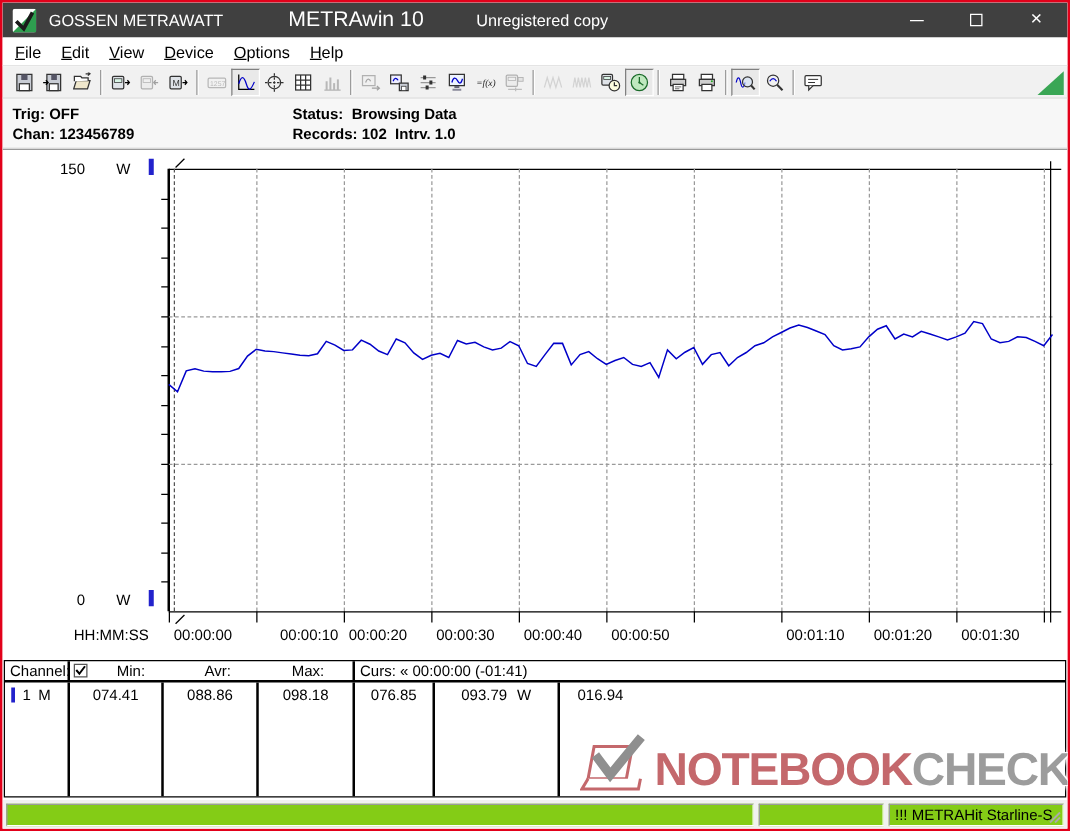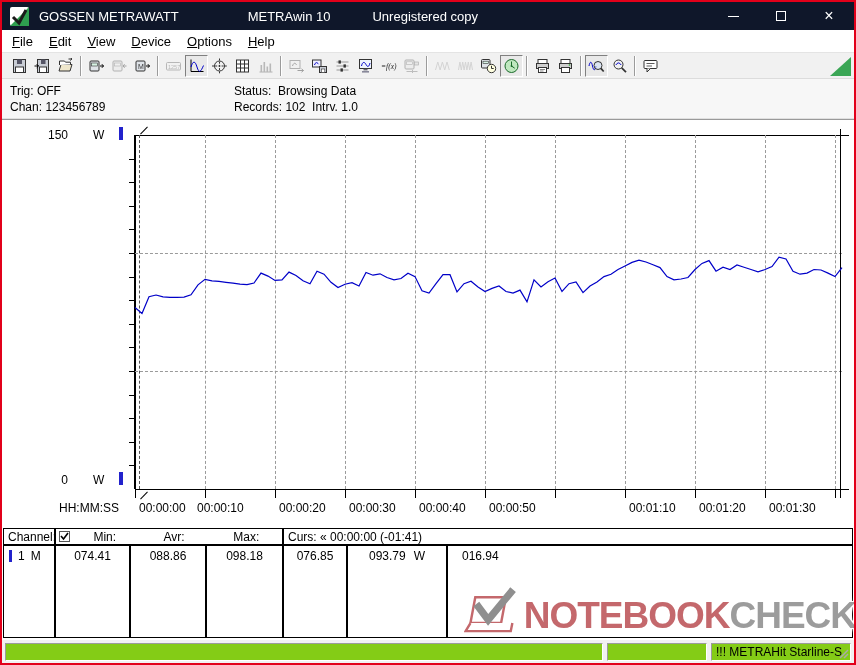--- a/index.html
+++ b/index.html
@@ -3,45 +3,45 @@
 <meta charset="utf-8">
 <style>
   html,body{margin:0;padding:0;background:#777;}
   *{box-sizing:border-box;}
   .window{
     width:856px;height:665px;position:relative;
     border:2px solid #e2001a;background:#fff;overflow:hidden;
     font-family:"Liberation Sans",sans-serif;font-size:12px;color:#000;
   }
   
-  .titlebar{height:28px;background:#0f172a;color:#fff;display:flex;align-items:center;}
+  .titlebar{height:28px;background:#404040;color:#fff;display:flex;align-items:center;}
   .app-icon{width:19px;height:19px;margin-left:8px;flex:0 0 auto;}
   .title-app{margin-left:10px;font-size:13px;}
-  .title-product{margin-left:69px;font-size:13px;}
+  .title-product{margin-left:52px;font-size:17px;}
   .title-note{margin-left:42px;font-size:13px;}
   .win-controls{margin-left:auto;display:flex;align-items:center;gap:30px;padding-right:16px;}
   .wc{width:18px;height:18px;display:flex;align-items:center;justify-content:center;color:#fff;cursor:default;}
   .wc-min-bar{width:11px;height:1px;background:#fff;}
   .wc-max-box{width:10px;height:10px;border:1px solid #fff;}
   .wc-close{font-size:16px;line-height:16px;}
   
   .menubar{height:23px;background:#fff;display:flex;align-items:center;padding-left:2px;border-bottom:1px solid #e4e4e4;}
   .menu-item{padding:3px 8px;font-size:13px;}
   .menu-item u{text-decoration:underline;}
   
   .toolbar{height:26px;background:#f1f1f1;display:flex;align-items:center;padding-left:6px;position:relative;border-bottom:1px solid #dcdcdc;}
   .tb-btn{width:23px;height:22px;display:flex;align-items:center;justify-content:center;background:transparent;border:1px solid transparent;padding:0;margin:0;}
   .tb-btn svg{width:17px;height:16px;}
   .tb-btn.pressed{border-color:#808080 #fff #fff #808080;background:#e9e9e9;}
   .tb-btn.disabled svg{opacity:.33;filter:grayscale(1);}
   .tb-sep{width:2px;height:20px;margin:0 3px;border-left:1px solid #9b9b9b;border-right:1px solid #fff;}
   .tb-triangle{position:absolute;right:3px;bottom:2px;width:0;height:0;border-left:21px solid transparent;border-bottom:19px solid #3aa655;}
   
   .infopanel{height:40px;background:#f7f7f7;position:relative;border-bottom:1px solid #e0e0e0;}
-  .info-line{position:absolute;white-space:pre;}
+  .info-line{position:absolute;white-space:pre;font-weight:bold;}
   
   .chartpanel{height:406px;background:#fff;position:relative;border-top:1px solid #9a9a9a;}
   .pl{position:absolute;}
   .frame-top,.frame-bottom{height:1px;background:#000;}
   .y-axis{width:2px;background:#000;}
   .vgrid{width:1px;border-left:1px dashed #9a9a9a;}
   .hgrid{height:1px;border-top:1px dashed #9a9a9a;}
   .ytick{width:6px;height:1px;background:#000;}
   .xtick{width:1px;height:9px;background:#000;}
   .cursor-left{width:1px;border-left:1px dashed #555;}
@@ -361,21 +361,21 @@
       <div class="pl xtick" style="left: 273px; top: 369px;"></div>
       <div class="pl xtick" style="left: 343px; top: 369px;"></div>
       <div class="pl xtick" style="left: 413px; top: 369px;"></div>
       <div class="pl xtick" style="left: 483px; top: 369px;"></div>
       <div class="pl xtick" style="left: 553px; top: 369px;"></div>
       <div class="pl xtick" style="left: 623px; top: 369px;"></div>
       <div class="pl xtick" style="left: 693px; top: 369px;"></div>
       <div class="pl xtick" style="left: 763px; top: 369px;"></div>
       <div class="pl xtick" style="left: 833px; top: 369px;"></div>
       <div class="axis-label" style="left: 137px; top: 381px;">00:00:00</div>
-      <div class="axis-label" style="left: 195px; top: 381px;">00:00:10</div>
+      <div class="axis-label" style="left: 222px; top: 381px;">00:00:10</div>
       <div class="axis-label" style="left: 277px; top: 381px;">00:00:20</div>
       <div class="axis-label" style="left: 347px; top: 381px;">00:00:30</div>
       <div class="axis-label" style="left: 417px; top: 381px;">00:00:40</div>
       <div class="axis-label" style="left: 487px; top: 381px;">00:00:50</div>
       <div class="axis-label" style="left: 557px; top: 381px; margin-top: 29px;">00:01:00</div>
       <div class="axis-label" style="left: 627px; top: 381px;">00:01:10</div>
       <div class="axis-label" style="left: 697px; top: 381px;">00:01:20</div>
       <div class="axis-label" style="left: 767px; top: 381px;">00:01:30</div>
       <div class="pl cursor-left" style="left: 137px; top: 15px; height: 354px;"></div>
       <div class="pl cursor-flag" style="left: 137px; top: 10px;"></div>

